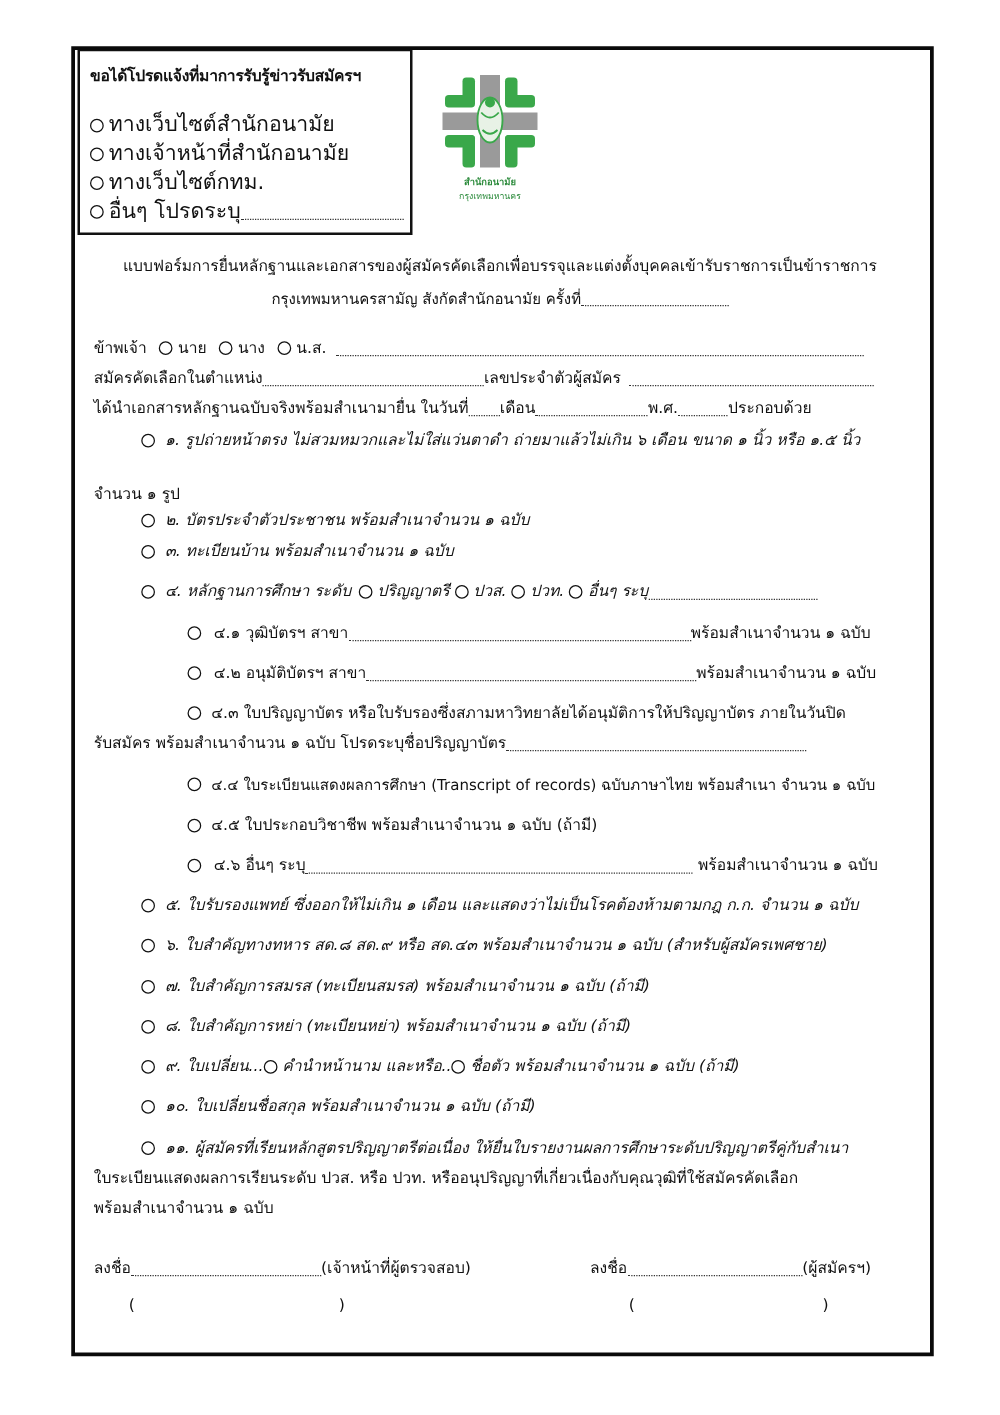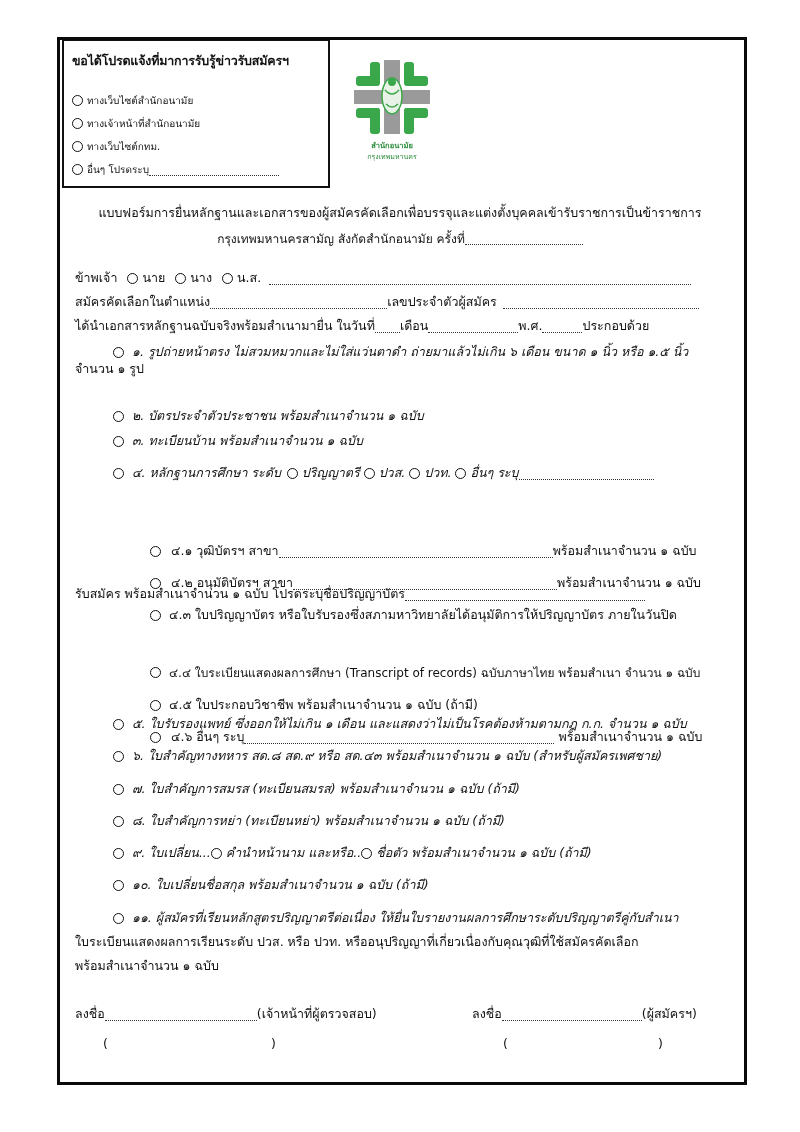--- a/index.html
+++ b/index.html
@@ -4,30 +4,30 @@
 <style>
   html, body { margin:0; padding:0; background:#ffffff; }
   body { width:800px; height:1132px; position:relative; overflow:hidden;
          font-family:"DejaVu Sans", sans-serif; color:#111; }
   .page-border { position:absolute; left:57px; top:37px; width:684px; height:1042px;
                  border:3px solid #0a0a0a; box-sizing:content-box; }
   .source-box { position:absolute; left:62px; top:40px; width:268px; height:148px;
                 border:1px solid #111; border-left:2px solid #111; border-right:2px solid #111; border-bottom:2px solid #111;
                 box-sizing:border-box; padding:10px 0 0 8px; }
   .source-title { font-size:12.5px; font-weight:bold; margin:0 0 18px 0; white-space:nowrap; letter-spacing:-0.2px; }
-  .src-opt { font-size:10px; height:23px; line-height:23px; white-space:nowrap; display:flex; align-items:center; }
+  .src-opt { font-size:17px; height:23px; line-height:23px; white-space:nowrap; display:flex; align-items:center; }
   .radio { display:inline-block; width:9px; height:9px; border:1.8px solid #111; border-radius:50%;
            margin-right:4px; vertical-align:middle; flex-shrink:0; box-sizing:content-box; }
   .dots { display:inline-block; border-bottom:1.5px dotted #333; height:12px; vertical-align:baseline; }
   .logo { position:absolute; left:352px; top:58px; width:80px; height:110px; }
   .line { position:absolute; left:75px; white-space:nowrap; font-size:12.5px; display:flex; align-items:center;text-align:right; }
   .center { left:60px; width:680px; justify-content:center; }
   .gap { display:inline-block; }
   .indent1 { left:113px;font-style:italic; }
-  .indent2 { left:150px;margin-top:45px; }
+  .indent2 { left:150px; }
 </style>
 </head>
 <body>
 
 <div class="page-border"></div>
 
 <div class="source-box">
   <div class="source-title">ขอได้โปรดแจ้งที่มาการรับรู้ข่าวรับสมัครฯ</div>
   <div class="src-opt">
     <span class="radio"></span>
@@ -109,21 +109,21 @@
   <span>พ.ศ.</span>
   <span class="dots" style="width:40px;"></span>
   <span>ประกอบด้วย</span>
 </div>
 
 <div class="line indent1" style="top:342px;">
   <span class="radio"></span>
   <span class="gap" style="width:4px;"></span>
   <span>๑. รูปถ่ายหน้าตรง ไม่สวมหมวกและไม่ใส่แว่นตาดำ ถ่ายมาแล้วไม่เกิน ๖ เดือน ขนาด ๑ นิ้ว หรือ ๑.๕ นิ้ว</span>
 </div>
-<div class="line" style="top:359px;">
+<div class="line" style="top:385px;">
   <span>จำนวน ๑ รูป</span>
 </div>
 
 <div class="line indent1" style="top:406px;">
   <span class="radio"></span>
   <span class="gap" style="width:4px;"></span>
   <span>๒. บัตรประจำตัวประชาชน พร้อมสำเนาจำนวน ๑ ฉบับ</span>
 </div>
 
 <div class="line indent1" style="top:431px;">

